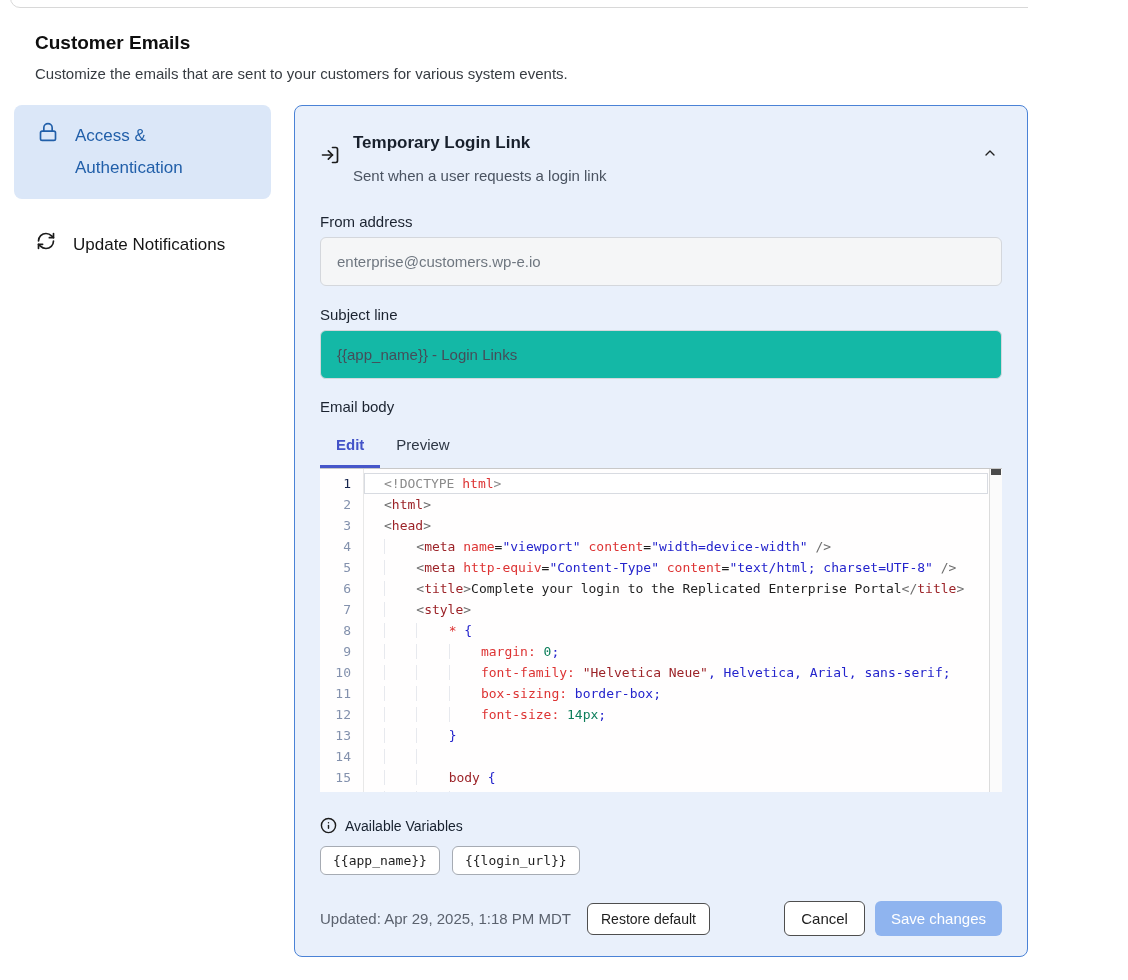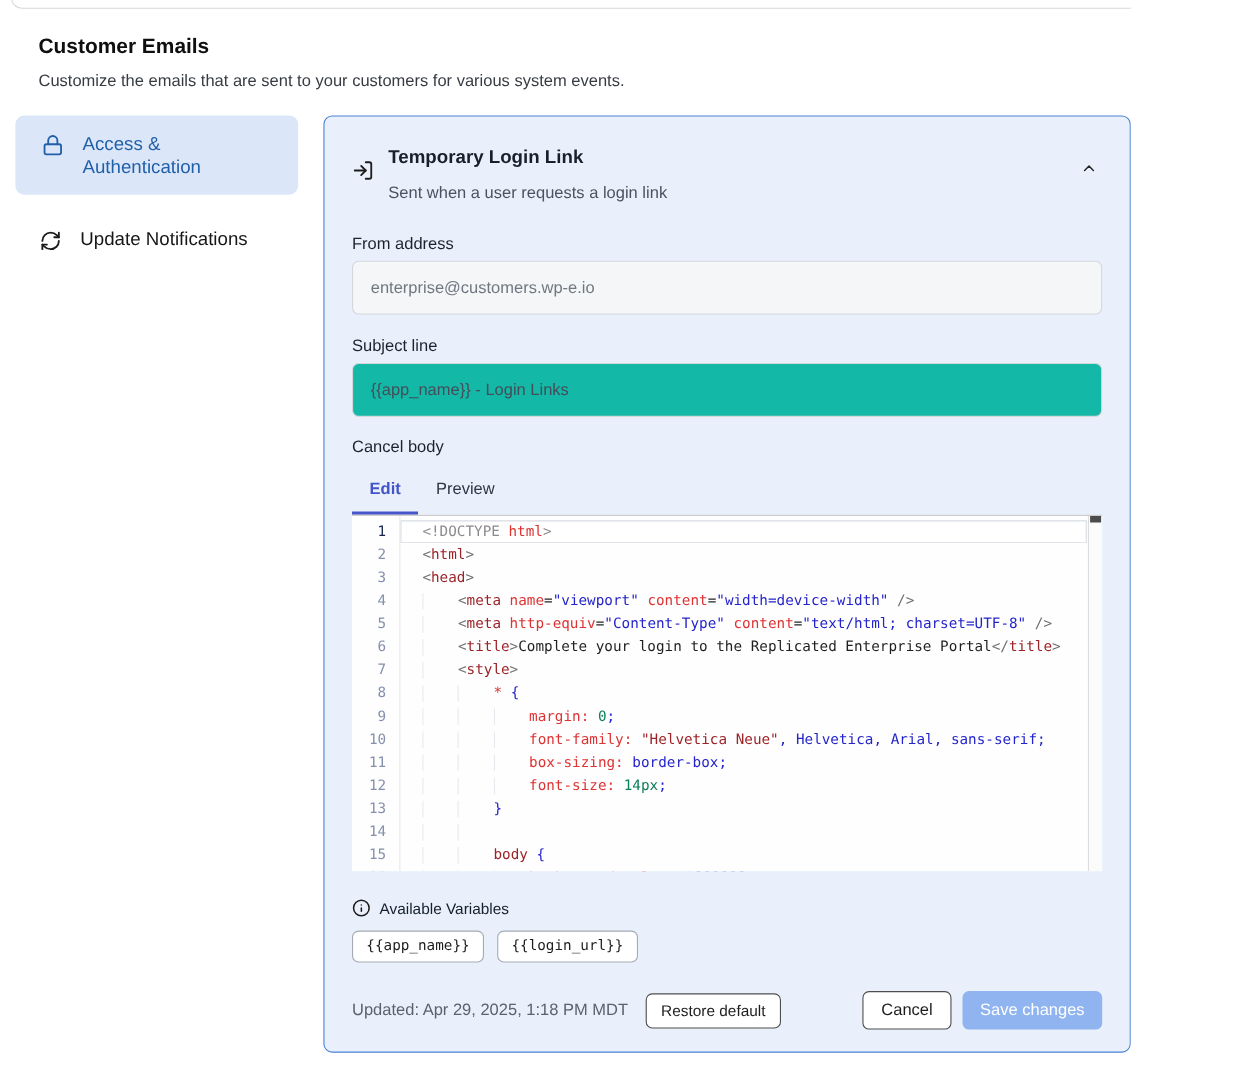--- a/index.html
+++ b/index.html
@@ -16,21 +16,21 @@
   .content { display:flex; margin-top:23px; align-items:flex-start; }
 
   
   .sidebar { width:257px; margin-left:14px; flex:0 0 257px; }
   .side-item { display:flex; gap:17px; align-items:flex-start; border-radius:8px;
                padding:15px 16px 15px 24px; cursor:pointer; }
   .side-item.active { background:#dbe7f8; }
   .side-item.active .side-label { color:#215fa9; }
   .side-item.active .side-icon { color:#215fa9; }
   .side-item + .side-item { margin-top:22px; padding-top:8px; padding-bottom:8px; padding-left:22px; }
-  .side-label { font-size:17px; line-height:21px; color:#161616; }
+  .side-label { font-size:17px; line-height:32px; color:#161616; }
   .side-icon { width:20px; height:20px; flex:0 0 20px; margin-top:2px; color:#1c1c1c; }
   .side-icon svg { display:block; }
 
   
   .panel { width:812px; height:852px; margin-left:23px; background:#e9f0fb;
            border:1px solid #4a82d6; border-radius:8px; padding:26px 25px 24px 25px; }
 
   .panel-header { display:flex; align-items:flex-start; }
   .panel-header .hdr-icon { width:20px; height:20px; color:#1c1c1c; margin-top:13px; flex:0 0 20px; }
   .hdr-texts { margin-left:13px; }
@@ -150,21 +150,21 @@
           </span>
         </button>
       </div>
 
       <div class="field-label">From address</div>
       <input class="txt-input disabled" type="text" value="enterprise@customers.wp-e.io" style="">
 
       <div class="field-label tight">Subject line</div>
       <input class="txt-input" type="text" value="{{app_name}} - Login Links" style="">
 
-      <div class="field-label" style="margin-top:19px">Cancel body</div>
+      <div class="field-label" style="margin-top:19px">Email body</div>
 
       <div class="tabs">
         <button class="tab active">Edit</button>
         <button class="tab">Preview</button>
       </div>
 
       <div class="editor">
         <div class="gutter-bg"></div>
         <div id="code-lines">
             <div class="cl active">

